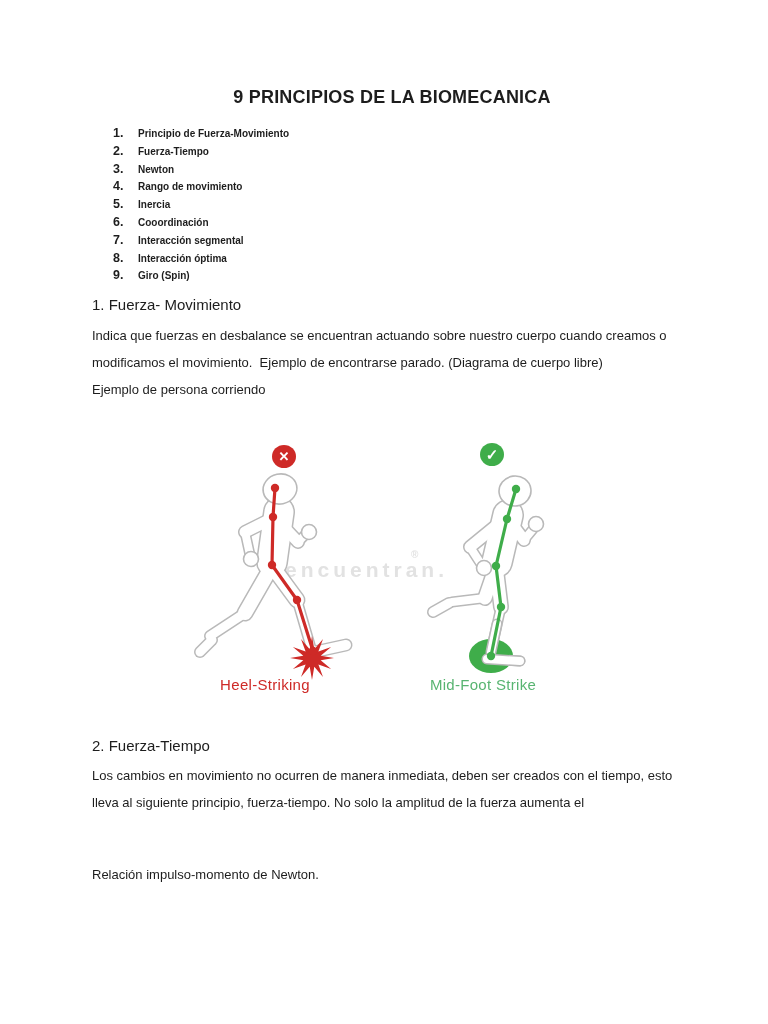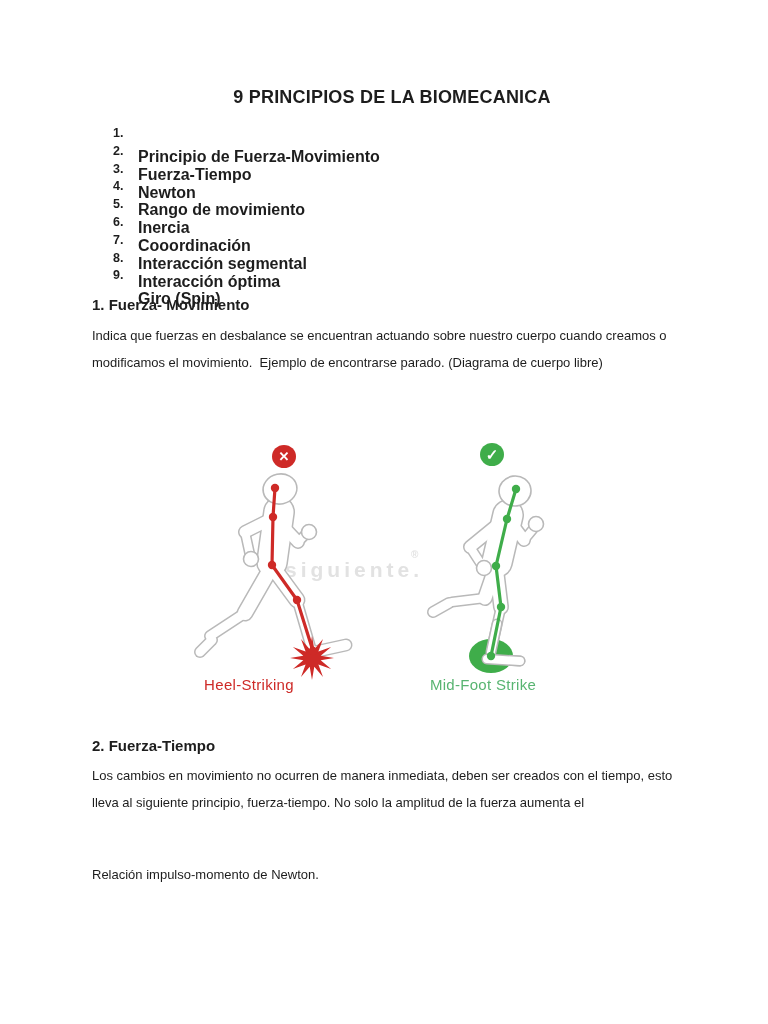--- a/index.html
+++ b/index.html
@@ -26,24 +26,24 @@
   }
   .plist{
     position:absolute;top:126px;left:113px;
     margin:0;padding:0;list-style:none;
   }
   .plist-row{display:flex;height:17.8px;align-items:flex-start;}
   .pnum{
     width:25px;flex:0 0 25px;
     font-size:12.5px;font-weight:bold;line-height:15px;
   }
-  .plabel{font-size:16px;font-weight:bold;line-height:15px;margin-top:23px;}
+  .plabel{font-size:10px;font-weight:bold;line-height:15px;}
   .sec-heading{
     position:absolute;left:92px;margin:0;
-    font-size:15px;font-weight:bold;line-height:18px;
+    font-size:15px;font-weight:normal;line-height:18px;
   }
   .bodyline{
     position:absolute;left:92px;width:600px;margin:0;
     font-size:13px;line-height:16px;white-space:pre-wrap;
   }
   .figure{position:absolute;left:0;top:430px;width:768px;height:290px;}
   .mark{
     position:absolute;width:24px;height:23px;border-radius:50%;
     color:#fff;display:flex;align-items:center;justify-content:center;
     font-size:13px;font-weight:bold;line-height:1;
@@ -66,21 +66,21 @@
   .watermark{
     position:absolute;left:285px;top:128px;
     font-size:21px;font-weight:bold;letter-spacing:4px;
     color:var(--watermark);white-space:nowrap;
   }
   .wm-reg{position:absolute;left:126px;top:-9px;font-size:10px;letter-spacing:0;}
   .fig-label{
     position:absolute;top:246px;width:130px;
     text-align:center;font-size:15px;letter-spacing:0.3px;
   }
-  .bad-label{left:184px;color:var(--bad);}
+  .bad-label{left:200px;color:var(--bad);}
   .good-label{left:418px;color:var(--good-label);}
 </style>
 </head>
 <body>
 
 <div class="page">
 
   <h1 class="title">9 PRINCIPIOS DE LA BIOMECANICA</h1>
 
   <ol class="plist">
@@ -118,32 +118,33 @@
     </li>
     <li class="plist-row">
       <span class="pnum">9.</span>
       <span class="plabel">Giro (Spin)</span>
     </li>
   </ol>
 
   <h2 class="sec-heading" style="top:296px">1. Fuerza- Movimiento</h2>
   <p class="bodyline" style="top:355px">modificamos el movimiento.  Ejemplo de encontrarse parado. (Diagrama de cuerpo libre)</p>
   <p class="bodyline" style="top:328px">Indica que fuerzas en desbalance se encuentran actuando sobre nuestro cuerpo cuando creamos o</p>
+  <p class="bodyline" style="top:382px">Ejemplo de persona corriendo</p>
 
   <div class="figure">
 
     <div class="mark bad-mark">
       <span>✕</span>
     </div>
     <div class="mark good-mark">
       <span>✓</span>
     </div>
 
     <div class="watermark">
-      <span>siguiente.</span>
+      <span>encuentran.</span>
       <span class="wm-reg">®</span>
     </div>
 
     <svg class="runner runner-bad" viewBox="0 0 190 235">
       <g class="g-gray">
         <line x1="87" y1="50" x2="80" y2="100" stroke-width="32"></line>
         <line x1="83" y1="55" x2="53" y2="70" stroke-width="14"></line>
         <line x1="53" y1="70" x2="58" y2="93" stroke-width="11"></line>
         <line x1="90" y1="63" x2="106" y2="80" stroke-width="14"></line>
         <line x1="106" y1="80" x2="114" y2="72" stroke-width="11"></line>

